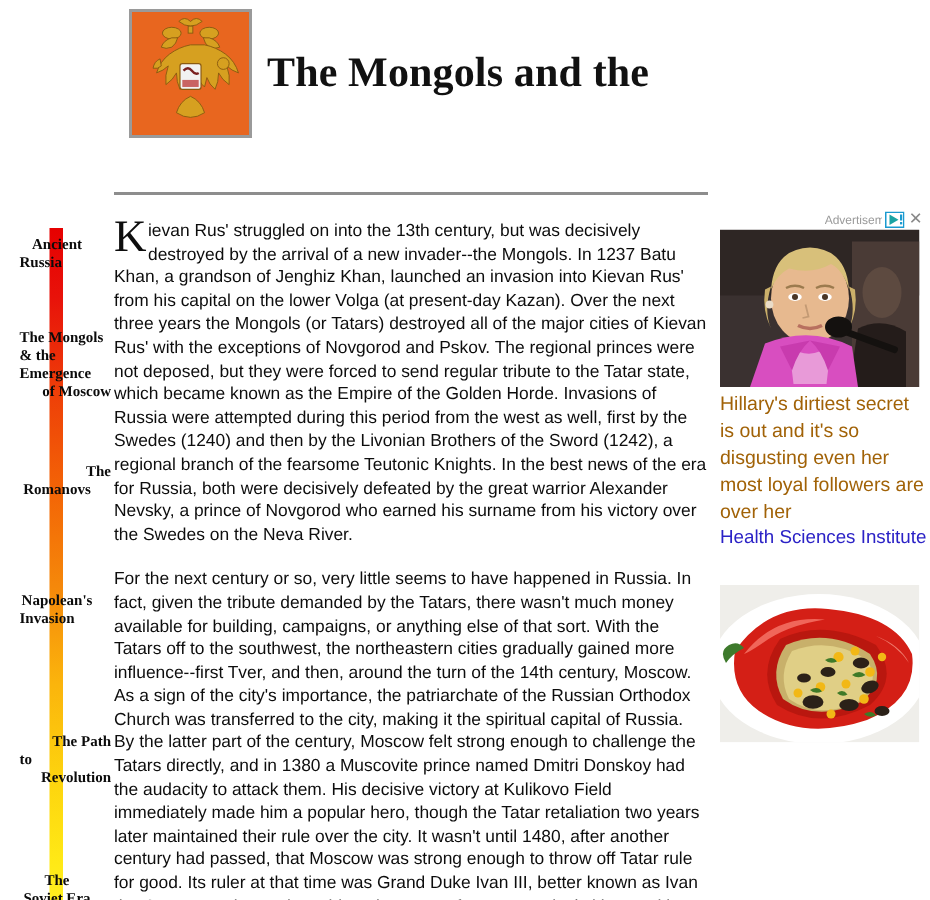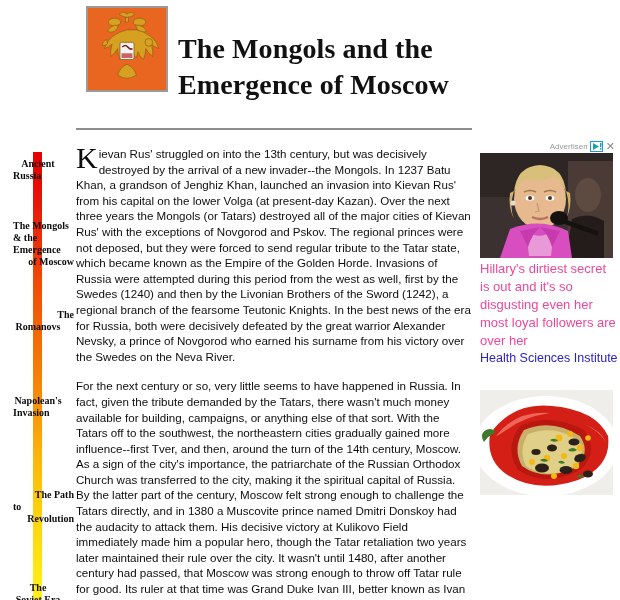--- a/index.html
+++ b/index.html
@@ -93,21 +93,21 @@
   }
   .adchoice-icon { width: 13px; height: 11px; display: block; }
   .ad-close {
     font-size: 11px; color: #888; line-height: 11px; cursor: pointer;
     font-family: "Liberation Sans", sans-serif; padding: 0 1px;
   }
   .ad-img { width: 133px; height: 105px; display: block; overflow: hidden; }
   .ad-img svg { display: block; width: 100%; height: 100%; }
   .ad-copy {
     font-family: "Liberation Sans", sans-serif;
-    font-size: 13px; line-height: 18px; color: #ec4899;
+    font-size: 13px; line-height: 18px; color: #a16207;
     width: 136px; padding-top: 2px; cursor: pointer;
   }
   .ad-src {
     font-family: "Liberation Sans", sans-serif;
     font-size: 12.5px; line-height: 16px; color: #2b22c6;
     width: 136px; cursor: pointer; white-space: nowrap;
   }
 </style>
 </head>
 <body>
@@ -140,21 +140,20 @@
         </g>
 
         <rect x="41" y="44" width="18" height="22" rx="2" fill="#f2f2f2" stroke="#8a5a10" stroke-width="1"></rect>
         <path d="M44 50 q4 -4 7 0 q3 4 6 2" stroke="#7a2020" stroke-width="2" fill="none"></path>
         <rect x="43" y="58" width="14" height="6" fill="#b33" opacity="0.75"></rect>
       </svg>
     </div>
 
     <h1 id="site-title">
       <span class="ln">The Mongols and the</span>
-      <span class="ln">Emergence of Moscow</span>
     </h1>
   </div>
 
   <div id="sidebar">
     <div id="nav-gradient"></div>
 
     <div class="nav-item" style="top:6px;">
       <span class="l c">Ancient</span>
       <span class="l lft">Russia</span>
     </div>

